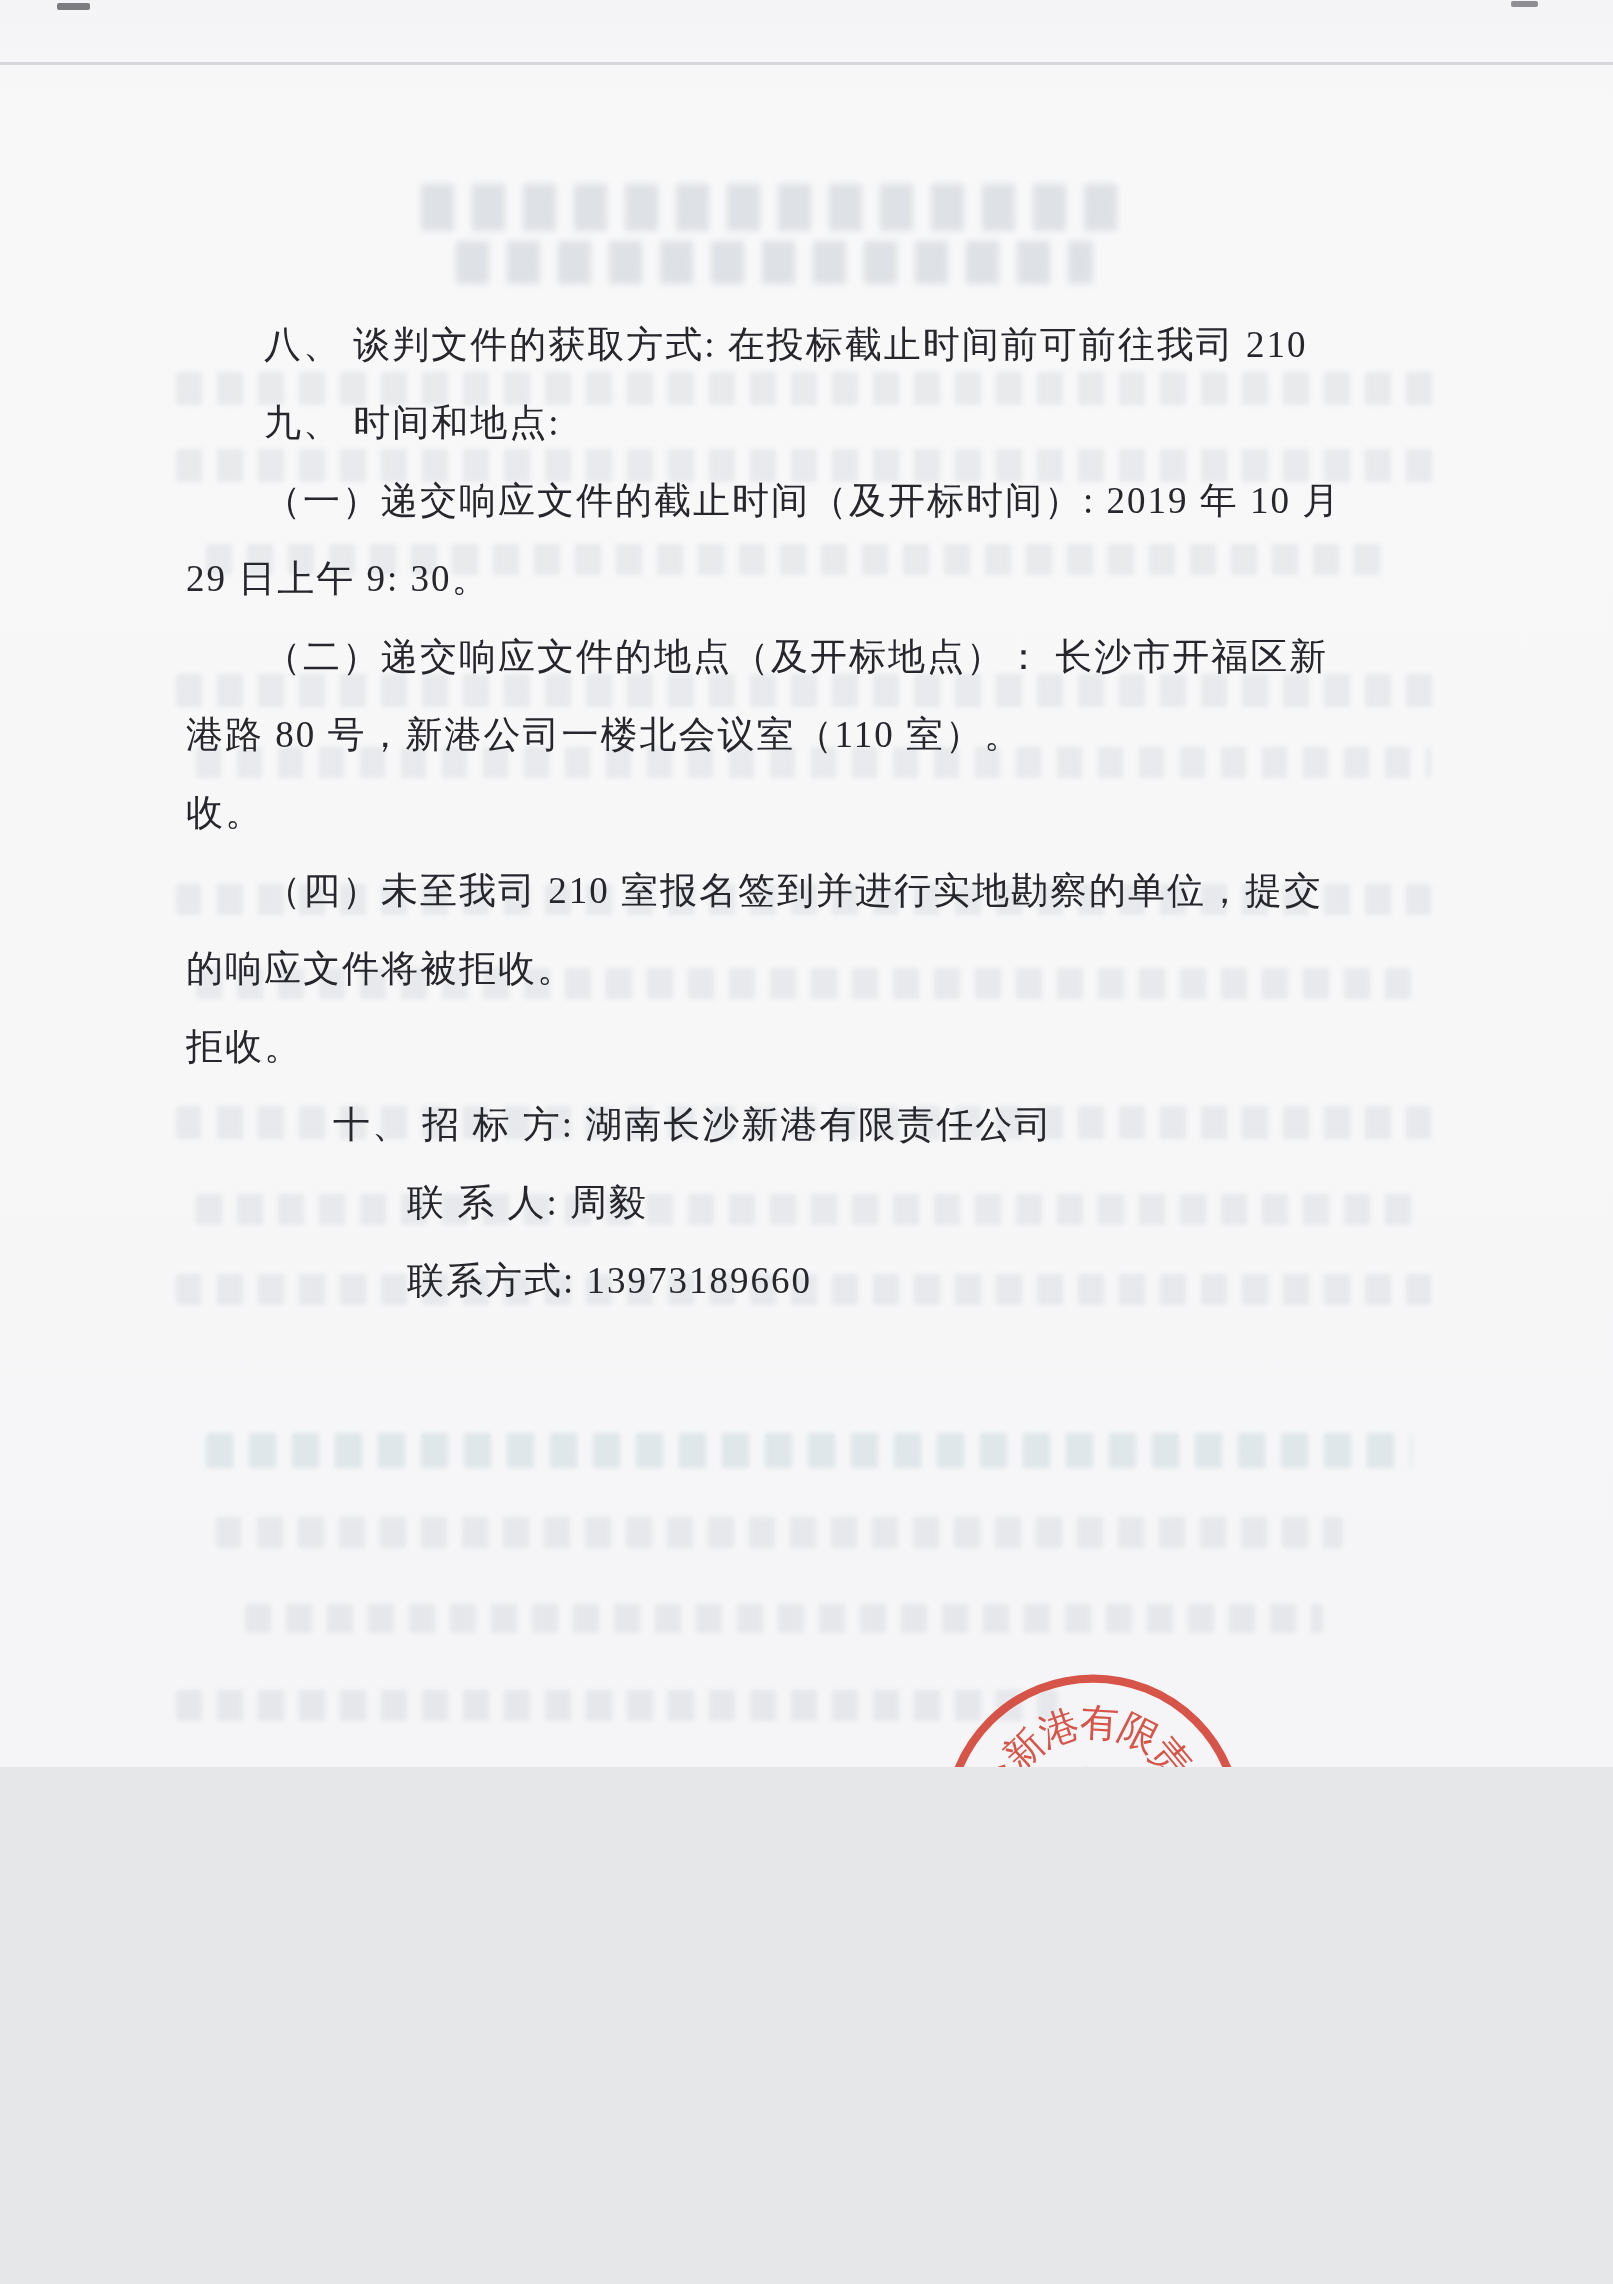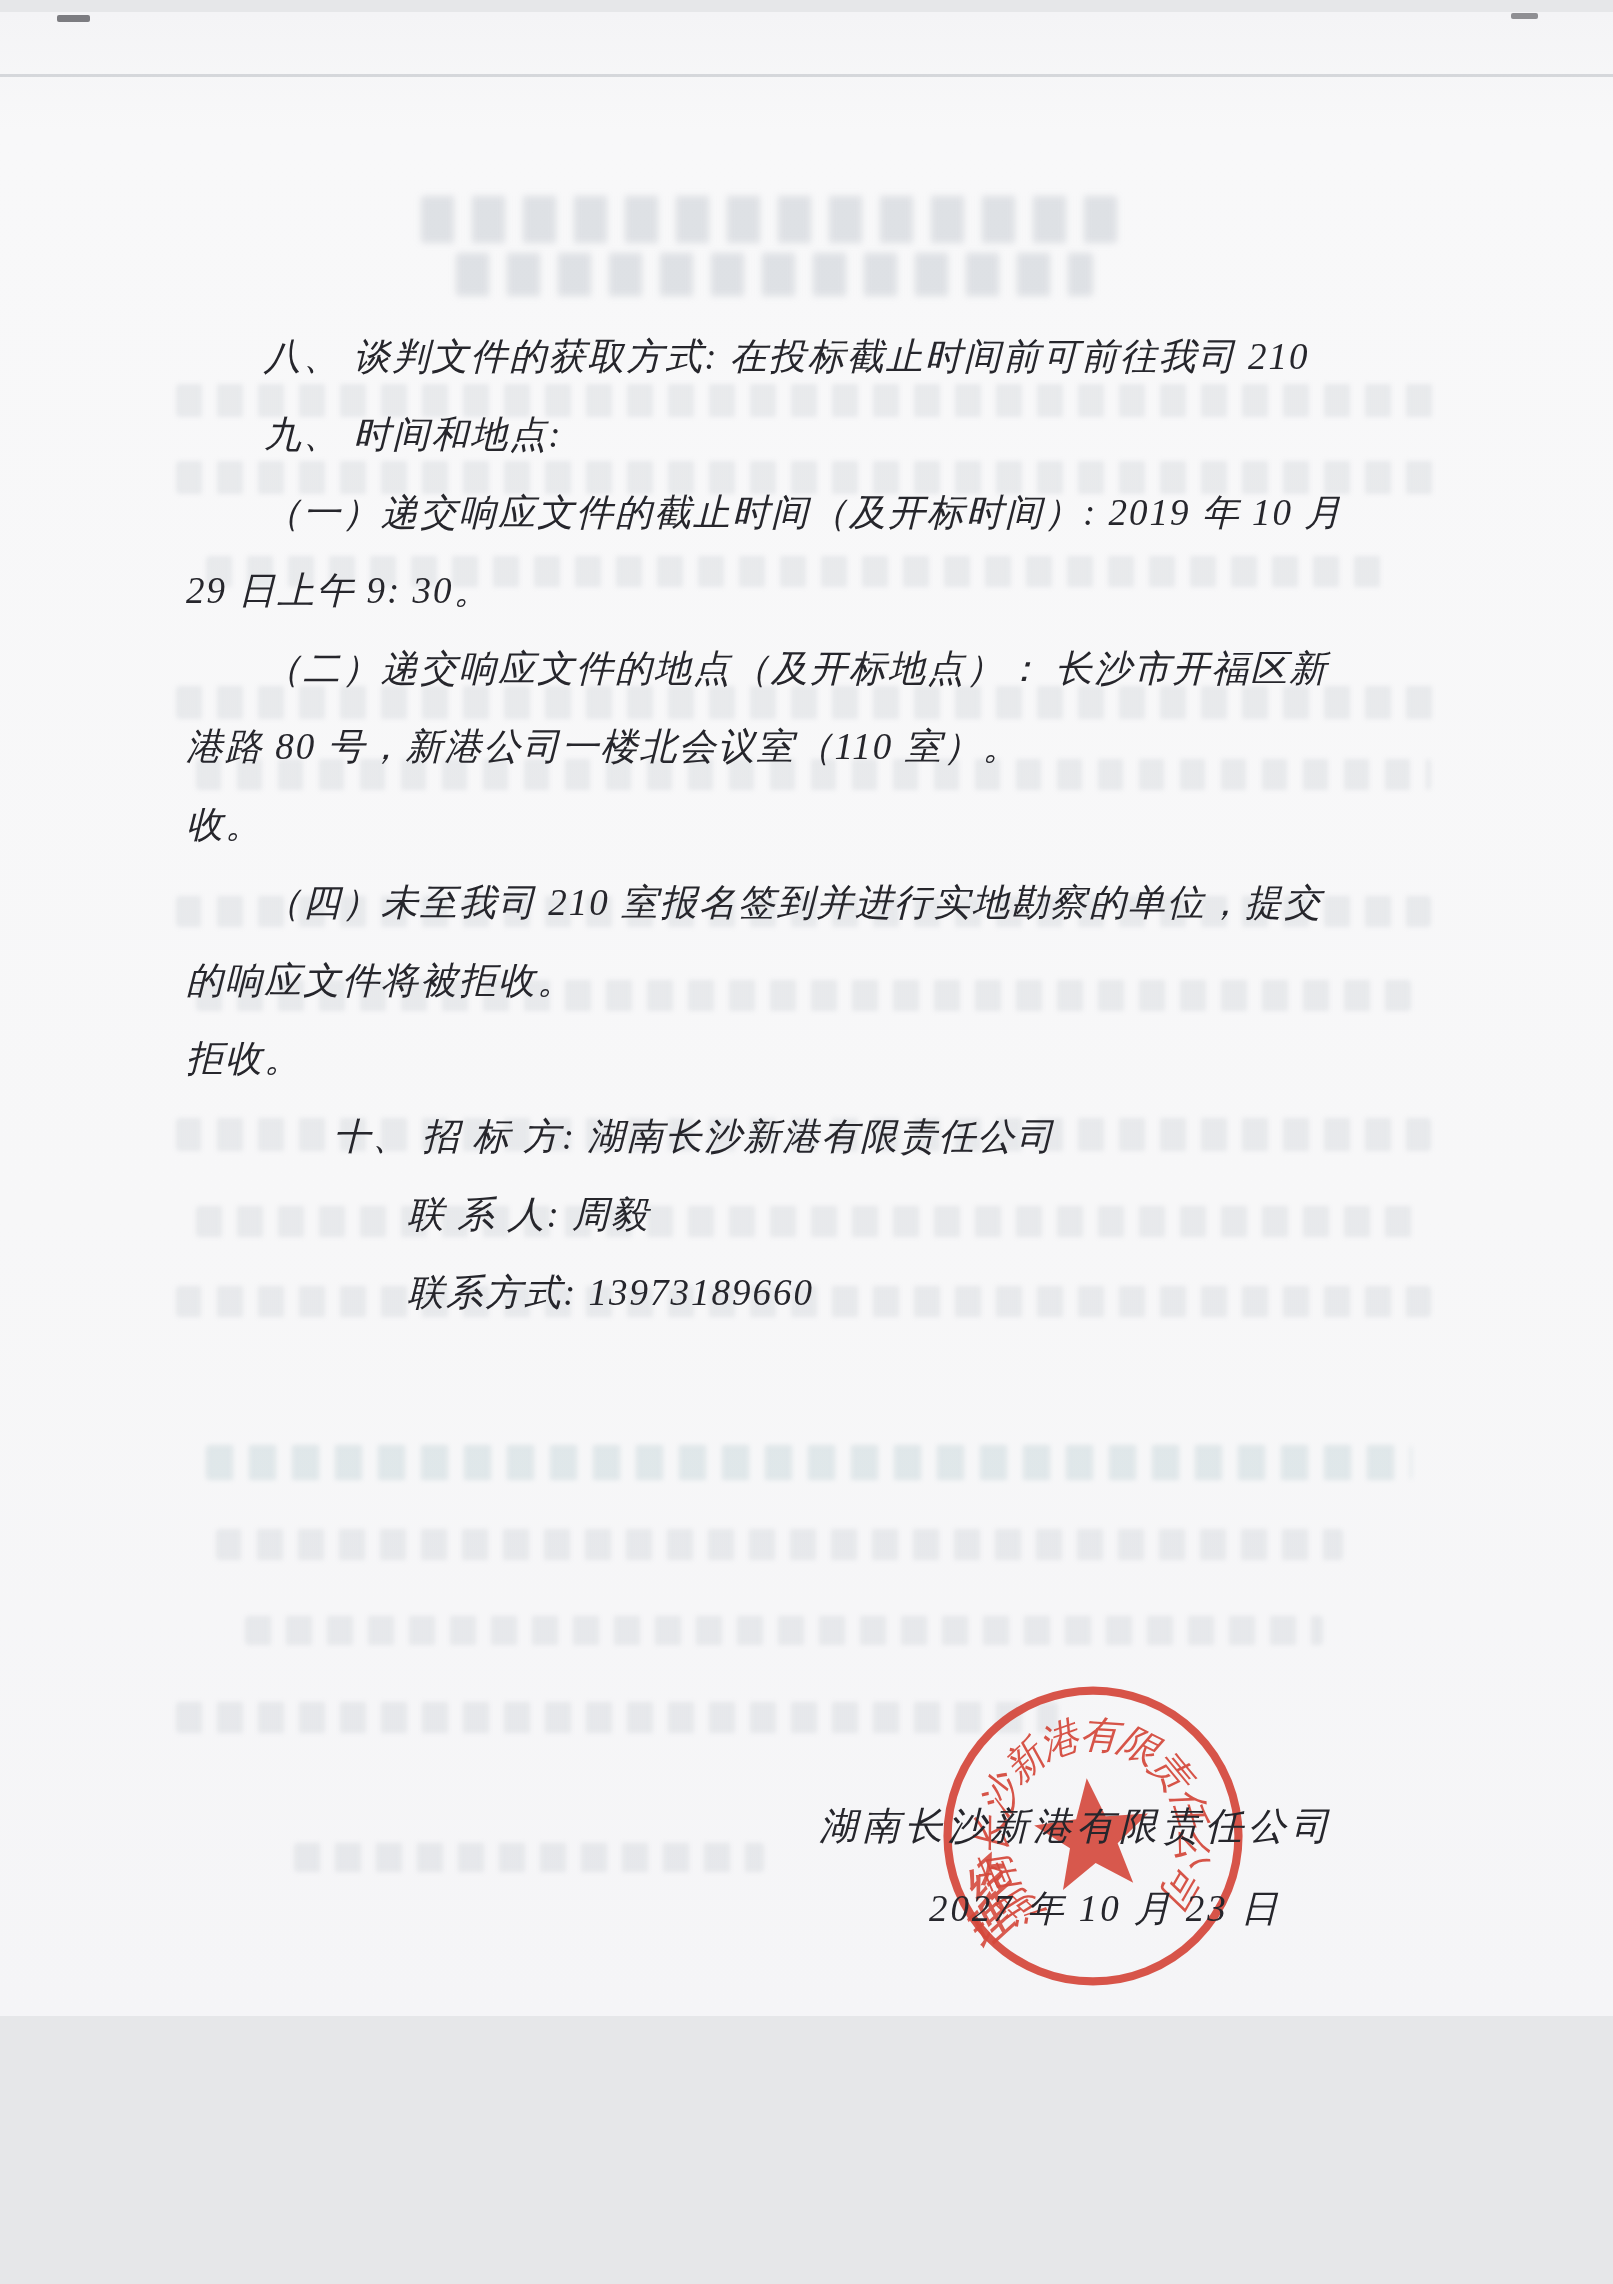--- a/index.html
+++ b/index.html
@@ -1,24 +1,23 @@
 <!DOCTYPE html>
 <html><head>
 <meta charset="utf-8">
 <style>
   html,body{margin:0;padding:0;background:#e6e7e9;}
   .page{
     position:relative;
-    width:1613px;height:2004px;
-    margin:12px auto;
+    width:1613px;height:1767px;
+    margin:0 auto;
     background:linear-gradient(180deg,#f4f4f6 0%,#f8f8f9 6%,#f7f7f8 60%,#f5f5f7 100%);
     overflow:hidden;
     font-family:"Liberation Serif","DejaVu Serif",serif;
     color:#26262c;
-    font-style:italic;
   }
   
   .topline{position:absolute;left:0;top:62px;width:100%;height:2.9px;background:rgba(172,177,184,.45);}
   .corner-mark{position:absolute;background:#3c3c42;border-radius:2px;}
   .corner-mark.m1{left:57px;top:2.9px;width:33px;height:6.9px;opacity:.65;}
   .corner-mark.m2{left:1511px;top:1px;width:27.4px;height:5.9px;opacity:.55;}
   
   .ghost{
     position:absolute;
     background:repeating-linear-gradient(90deg,rgba(128,142,156,.13) 0 25.5px,rgba(128,142,156,0) 25.5px 41px);

